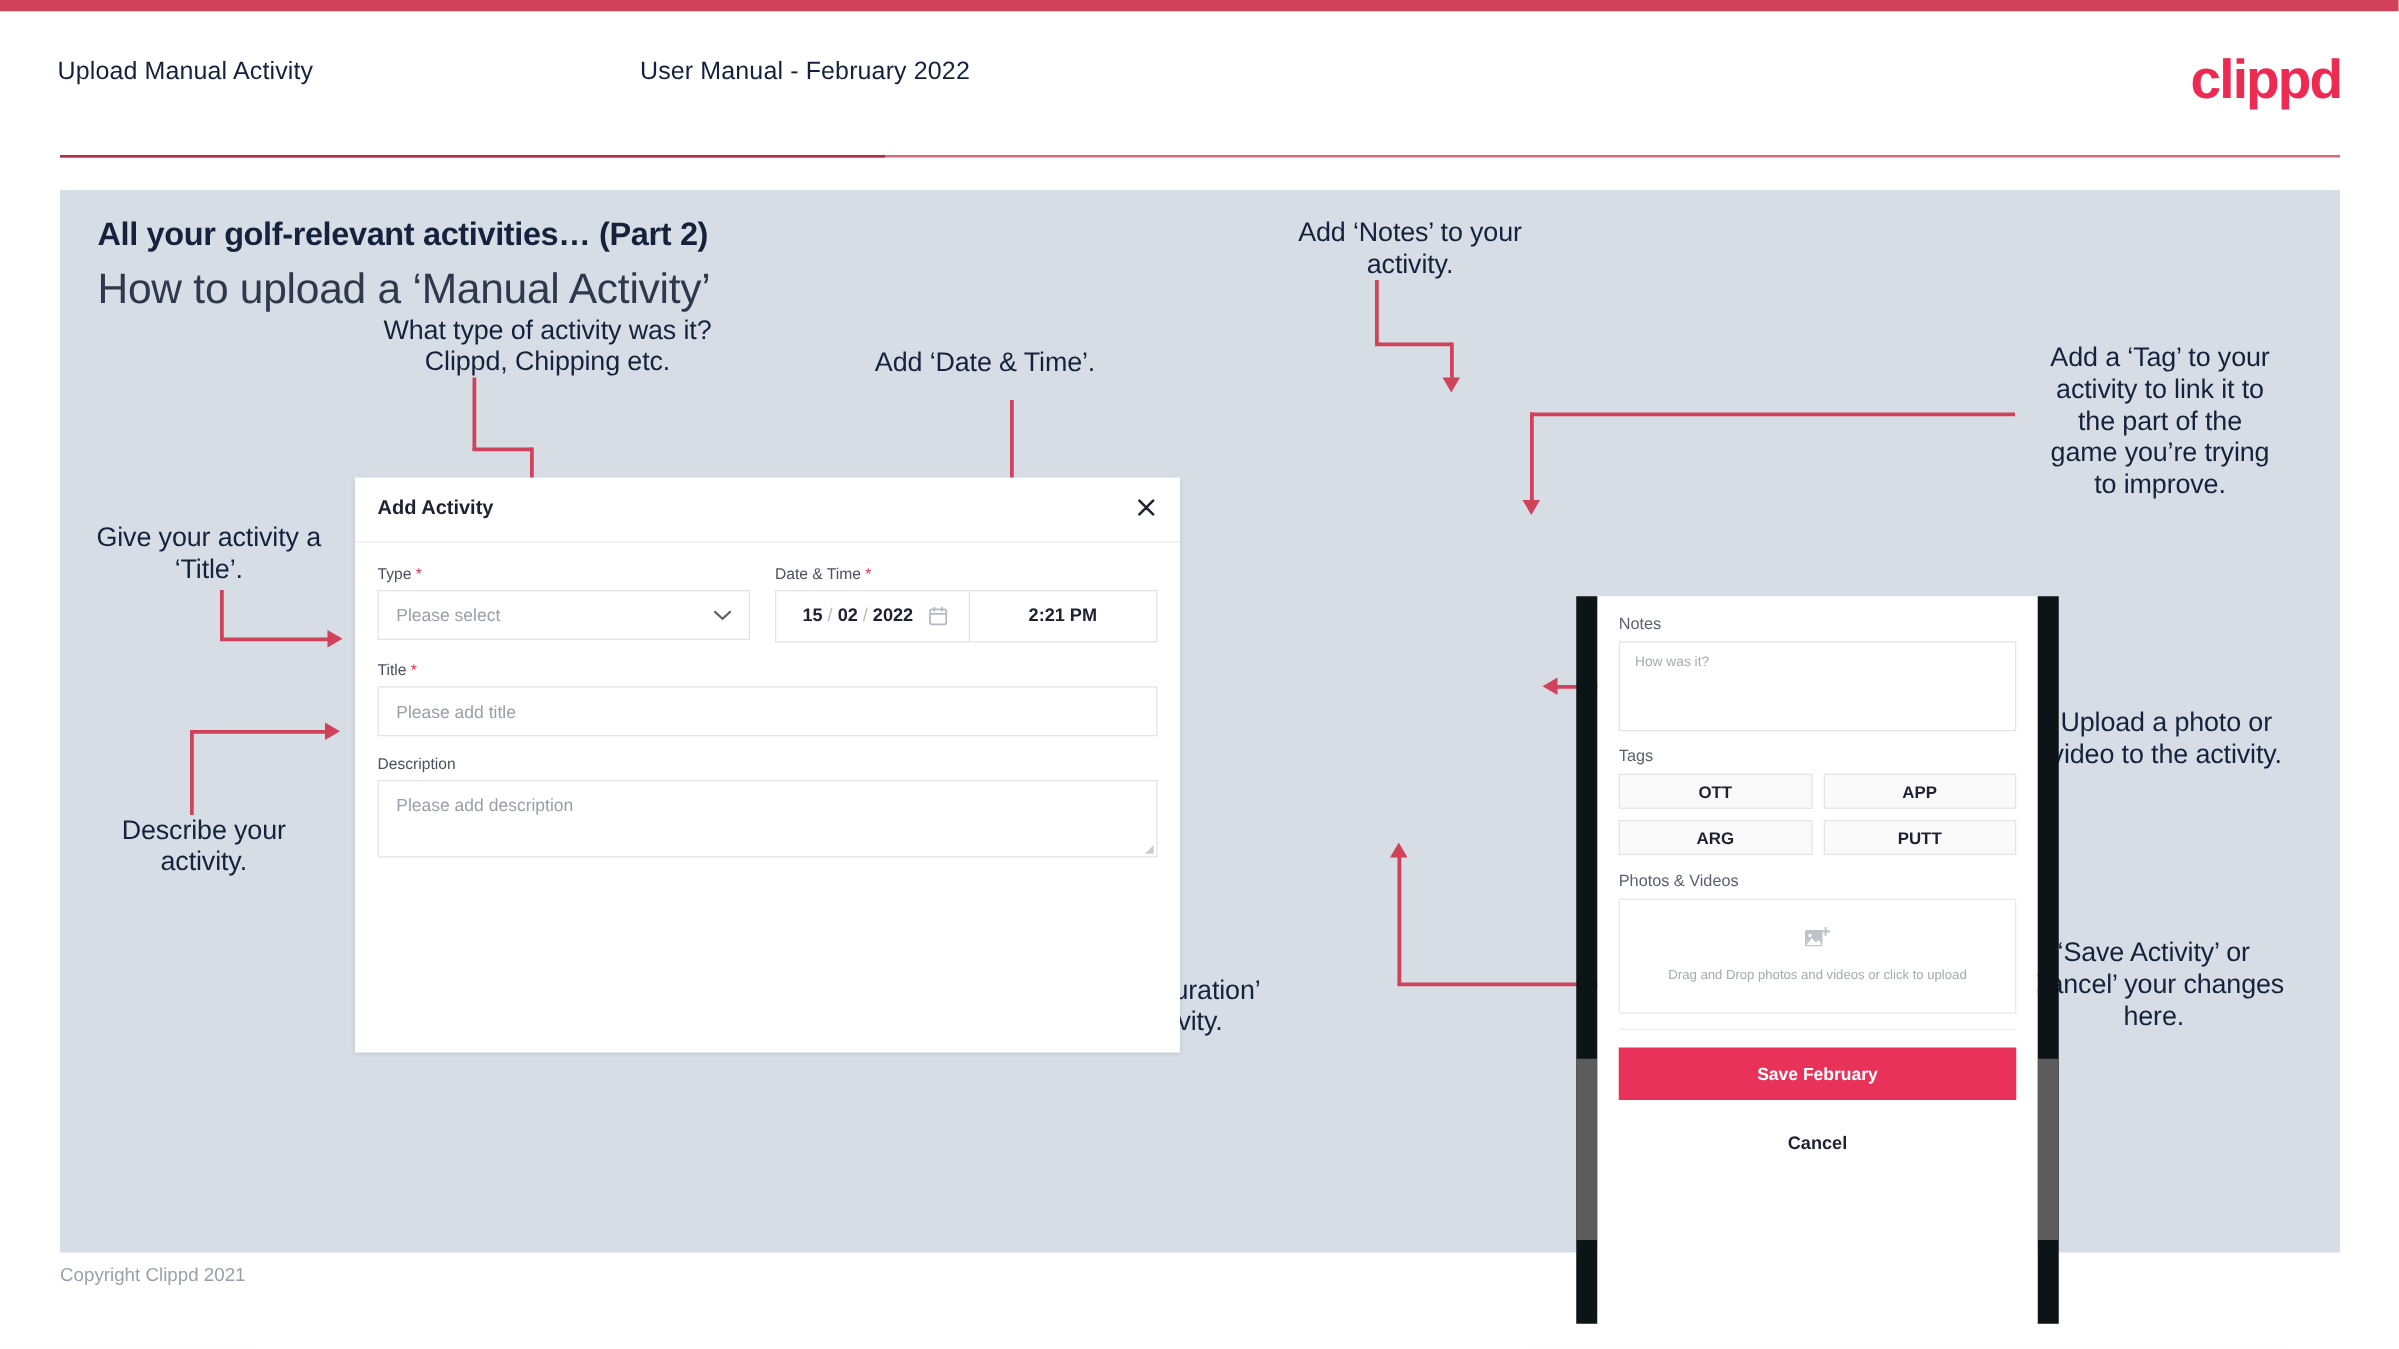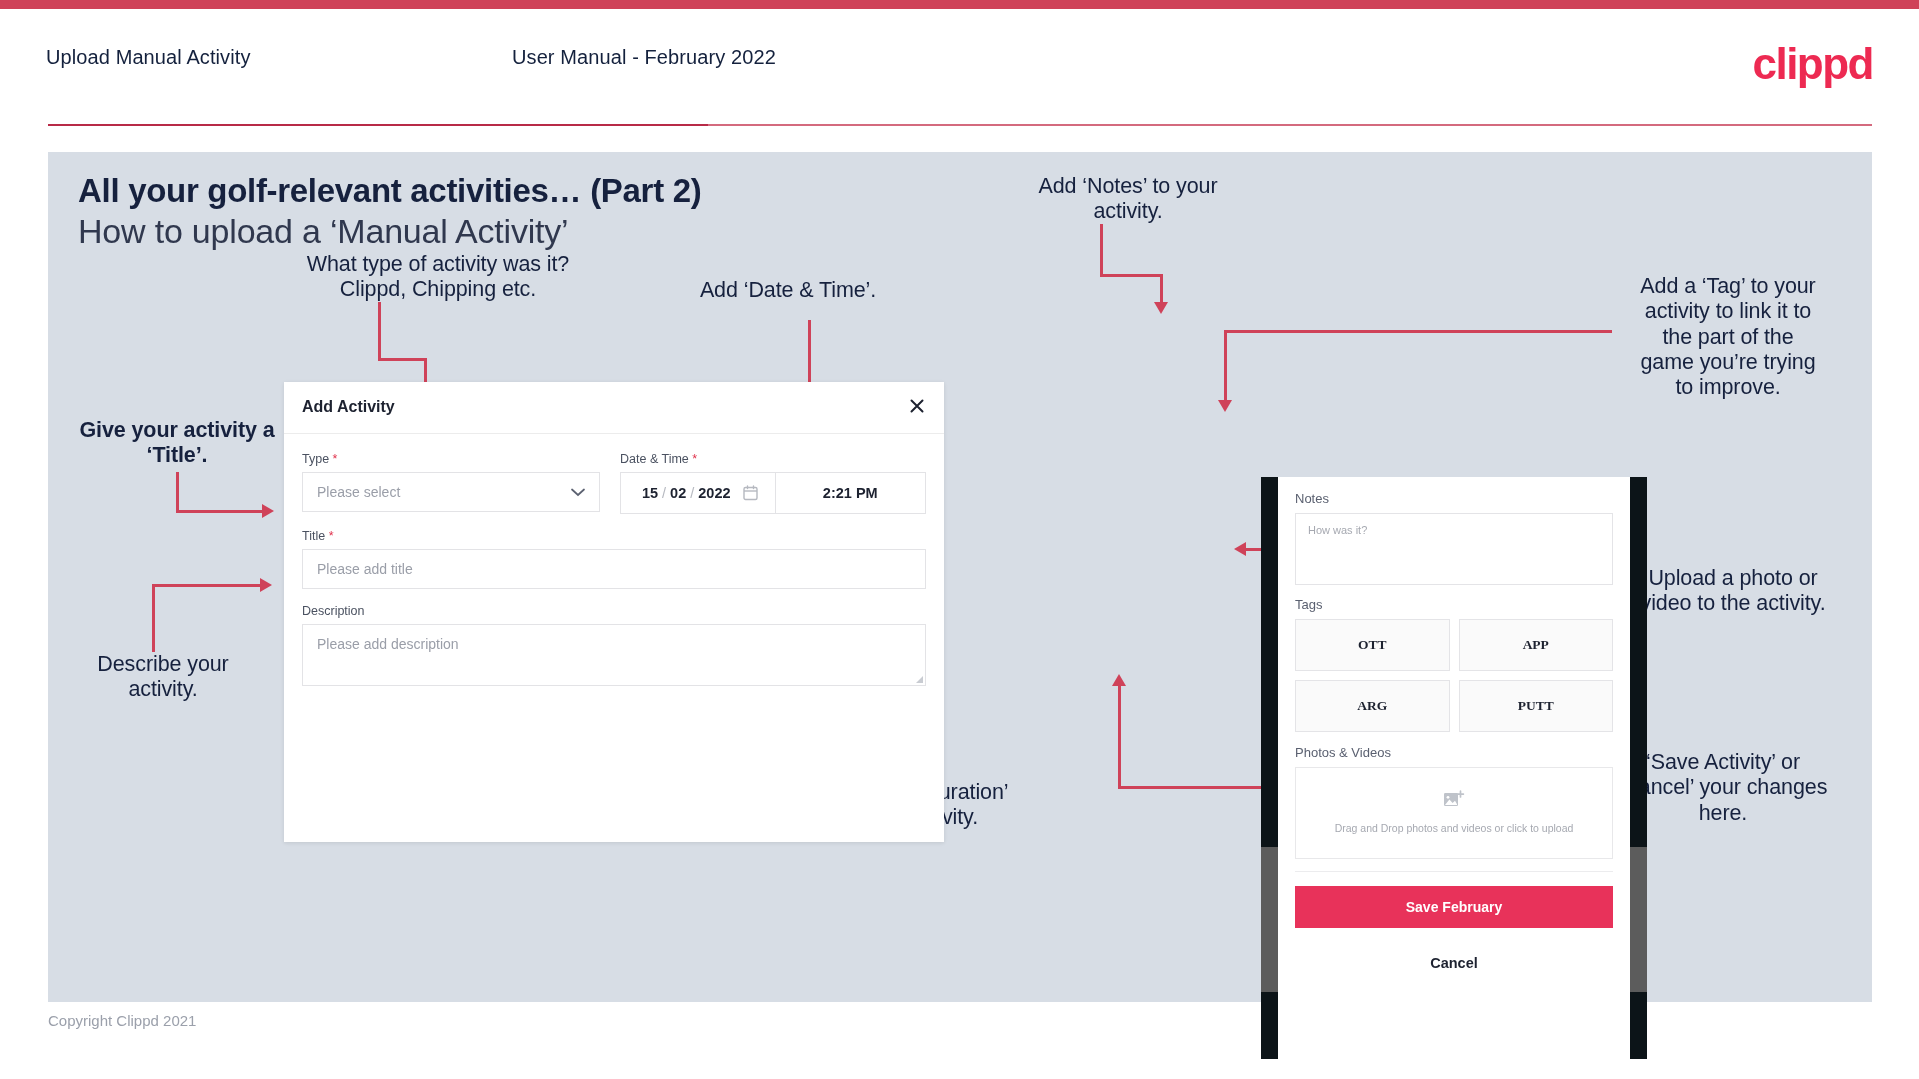--- a/index.html
+++ b/index.html
@@ -42,21 +42,21 @@
 
   
   .slide {
     position: absolute; left: 48px; top: 152px;
     width: 1824px; height: 850px;
     background: #d7dde5;
   }
 
   .slide-title {
     position: absolute; left: 30px; top: 20px;
-    font-size: 33px; font-weight: bold; color: #16213e;
+    font-size: 26px; font-weight: bold; color: #16213e;
     letter-spacing: -.3px;
   }
   .slide-subtitle {
     position: absolute; left: 30px; top: 60px;
     font-size: 34px; color: #30384e; font-weight: 400;
     letter-spacing: -.2px;
   }
 
   
   .callout {
@@ -183,23 +183,23 @@
   }
   .p-label { font-size: 13px; color: #5a6070; margin-bottom: 7px; }
   .p-notes {
     width: 100%; height: 72px; border: 1px solid #e4e4e7;
     font-size: 11px; color: #a6a9b1; padding: 10px 12px;
   }
   .tag-grid {
     display: grid; grid-template-columns: 1fr 1fr; gap: 9px;
   }
   .tag-btn {
-    height: 52px; border: 1px solid #e4e4e7; background: #fafafa;
+    height: 28px; border: 1px solid #e4e4e7; background: #fafafa;
     display: flex; align-items: center; justify-content: center;
-    font-size: 13.5px; font-weight: bold; color: #1d2230; font-family: Liberation Serif, serif;
+    font-size: 13.5px; font-weight: bold; color: #1d2230;
   }
   .dropzone {
     width: 100%; height: 92px; border: 1px solid #e8e8ea;
     display: flex; flex-direction: column; align-items: center;
     justify-content: center; gap: 7px;
   }
   .dz-text {
     font-size: 10.5px; color: #a6a9b1; text-align: center; line-height: 1.45;
   }
   .p-divider { height: 1px; background: #ececee; margin: 12px 0 14px 0; }
@@ -237,21 +237,21 @@
   <div class="slide">
 
     <div class="slide-title">All your golf-relevant activities… (Part 2)</div>
     <div class="slide-subtitle">How to upload a ‘Manual Activity’</div>
 
     <div class="callout" style="left:240px; top:100px; width:300px; text-align:center;">What type of activity was it?
 Clippd, Chipping etc.</div>
 
     <div class="callout" style="left:610px; top:126px; width:260px; text-align:center;">Add ‘Date &amp; Time’.</div>
 
-    <div class="callout" style="left:14px; top:266px; width:230px; text-align:center;font-weight:bold;">Give your activity a
+    <div class="callout" style="left:4px; top:266px; width:230px; text-align:center;">Give your activity a
 ‘Title’.</div>
 
     <div class="callout" style="left:0px; top:500px; width:230px; text-align:center;">Describe your
 activity.</div>
 
     <div class="callout" style="left:220px; top:640px; width:300px; text-align:center;">Specify the ‘Location’.</div>
 
     <div class="callout" style="left:710px; top:628px; width:300px; text-align:center;">Specify the ‘Duration’
 of your activity.</div>
 

